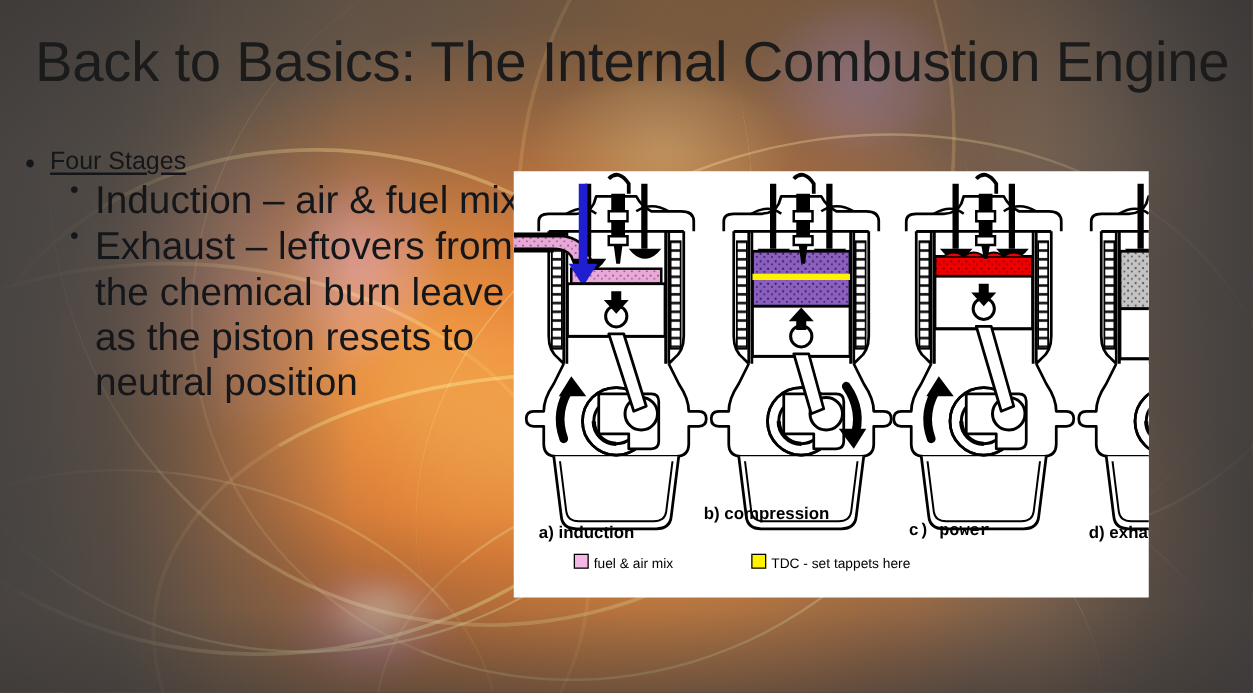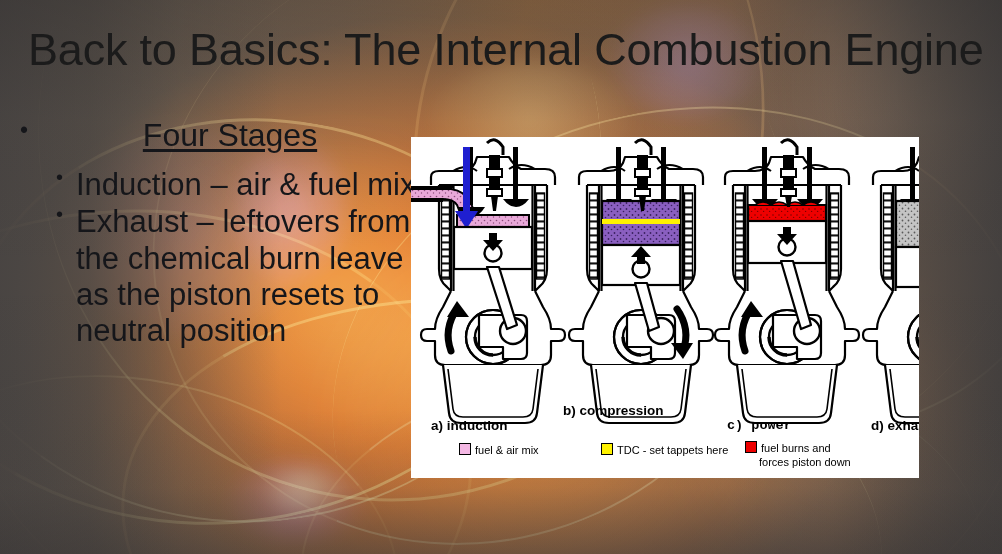--- a/index.html
+++ b/index.html
@@ -78,25 +78,24 @@
 
   #bullets {
     position: absolute;
     left: 8px;
     top: 118px;
     width: 412px;
     color: #15161a;
   }
   .lvl1 {
     position: relative;
-    font-size: 32px;
+    font-size: 20px;
     line-height: 1.10;
     padding-left: 32px;
-    margin-bottom: 14px;
-    text-align: center;
+    margin-bottom: 2px;
   }
   .lvl1 > .btxt { text-decoration: underline; text-underline-offset: 3px; }
   .lvl1::before {
     content: "\2022";
     position: absolute;
     left: 12px;
     top: 0;
     font-size: 23px;
   }
   .lvl2 {
@@ -462,20 +461,16 @@
     <div class="cap" style="left:460px; top:281px;">d) exhaust</div>
 
     <div class="leg" style="left:48px; top:306px;">
       <span class="sw" style="background:#f4b8e4;"></span><span>fuel &amp; air mix</span>
     </div>
 
     <div class="leg" style="left:190px; top:306px;">
       <span class="sw" style="background:#fff200;"></span><span>TDC - set tappets here</span>
     </div>
 
-    <div class="leg" style="left:334px; top:304px;">
-      <span class="sw" style="background:#ee0000;"></span><span>fuel burns and</span>
-      <div style="padding-left:14px;">forces piston down</div>
-    </div>
 
 
   </div>
 </div>
 
 </body></html>

